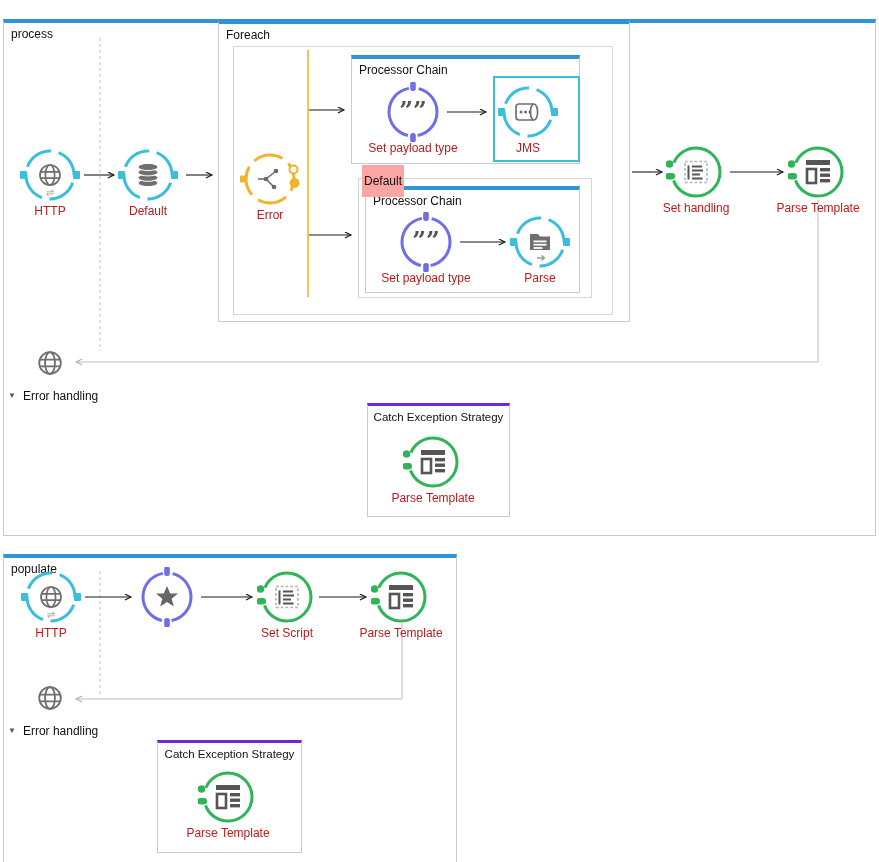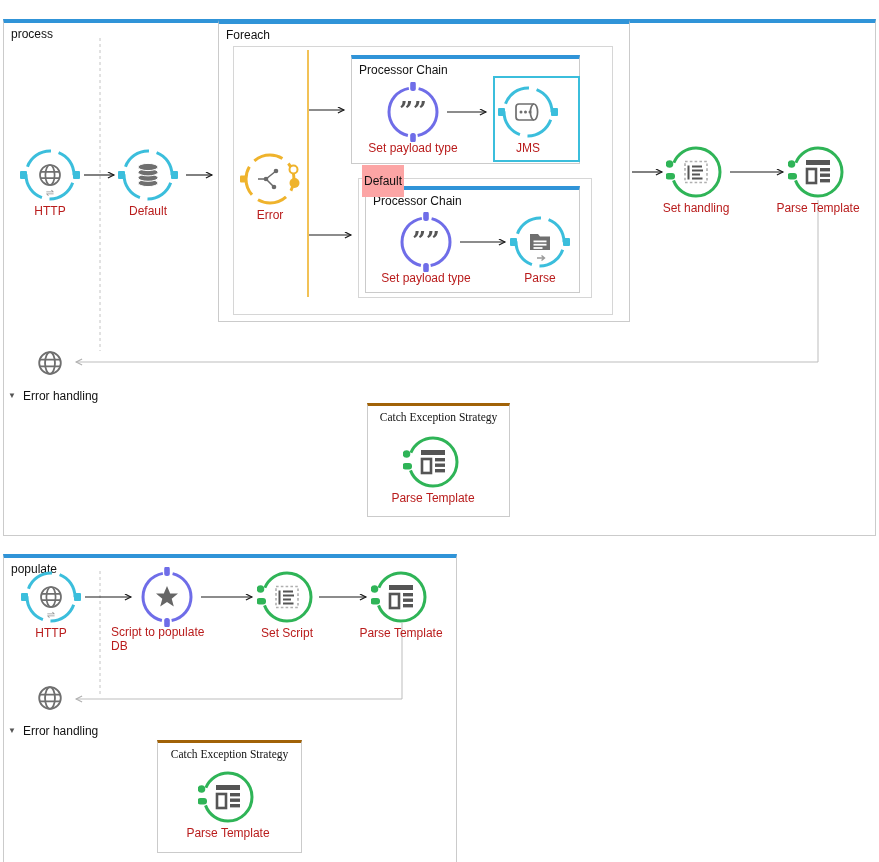--- a/index.html
+++ b/index.html
@@ -7,21 +7,21 @@
        font-family:"Liberation Sans",sans-serif;color:#111;}
   
   .flow{position:absolute;background:#fff;border:1px solid #cbcbcb;
         border-top:4px solid #3094d8;box-sizing:border-box;z-index:1;margin-top:16px;}
   .flow.bottom-accent{border-bottom:4px solid #000000;padding-left:12px;}
   .flow-title{position:absolute;left:7px;top:4px;font-size:12px;}
   
   .scope{position:absolute;border:1px solid #cbcbcb;box-sizing:border-box;
          background:transparent;z-index:3;}
   .scope.accent-blue{border-top:4px solid #3094d8;}
-  .scope.accent-red{border-top:3px solid #a16207;font-family:Liberation Serif, serif;}
+  .scope.accent-red{border-top:3px solid #6d28d9;}
   .scope.plain{border:1px solid #d6d6d6;}
   .scope-title{position:absolute;left:7px;top:4px;font-size:12px;white-space:nowrap;}
   .scope-title.center{left:0;right:0;text-align:center;font-size:11.5px;top:5px;}
   .float-label{position:absolute;font-size:12px;z-index:4;background:#fca5a5;padding:9px 2px;}
   .selection-outline{position:absolute;border:2px solid #3bbedc;box-sizing:border-box;z-index:3;}
   
   .node{position:absolute;width:60px;z-index:5;}
   .node svg{display:block;}
   .node-label{position:absolute;top:59px;left:50%;transform:translateX(-50%);
               white-space:nowrap;font-size:12px;text-align:left;color:#b91c1c;}
@@ -273,21 +273,20 @@
       <use href="#glyph-exchange"></use>
   </svg>
   <div class="node-label">HTTP</div>
 </div>
 
 <div class="node" style="left:137px;top:567px">
   <svg width="60" height="60" viewBox="-30 -30 60 60">
     <use href="#ring-purple"></use>
       <use href="#glyph-star"></use>
   </svg>
-  <div class="node-label wrap">Script to populate DB</div>
 </div>
 
 <div class="node" style="left:257px;top:567px">
   <svg width="60" height="60" viewBox="-30 -30 60 60">
     <use href="#ring-green"></use>
       <use href="#glyph-docdashed"></use>
   </svg>
   <div class="node-label">Set Script</div>
 </div>
 

